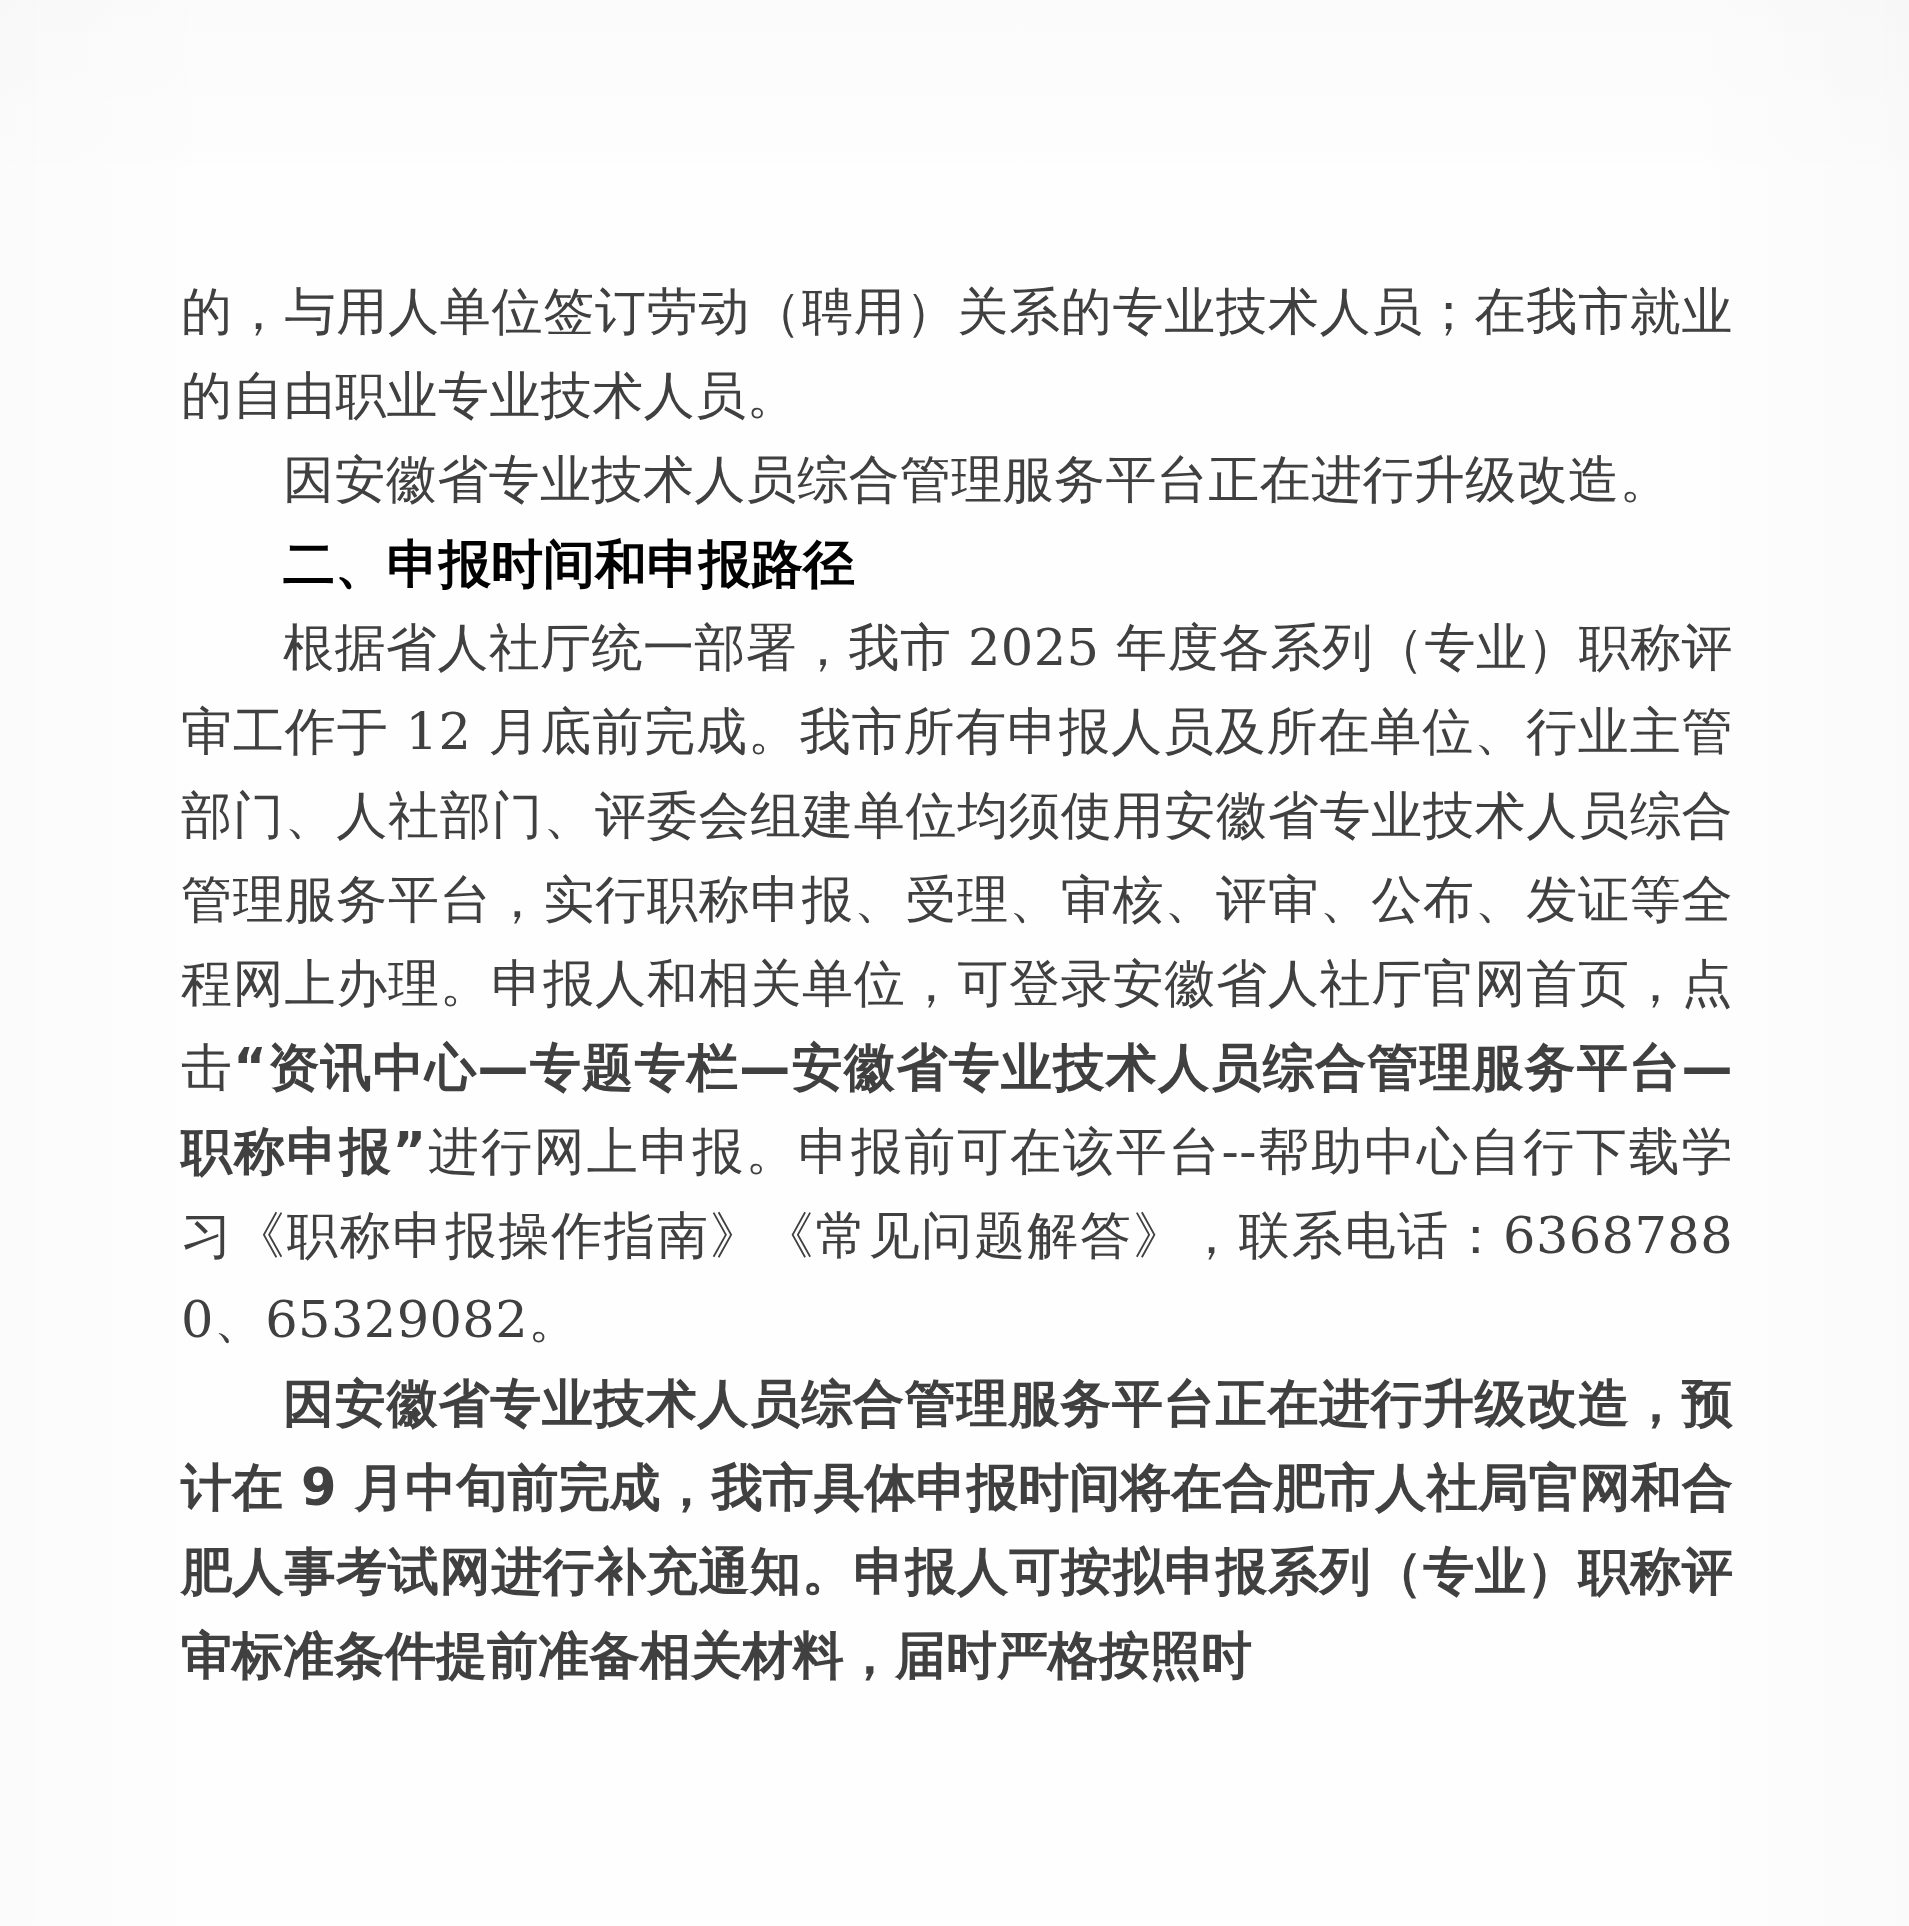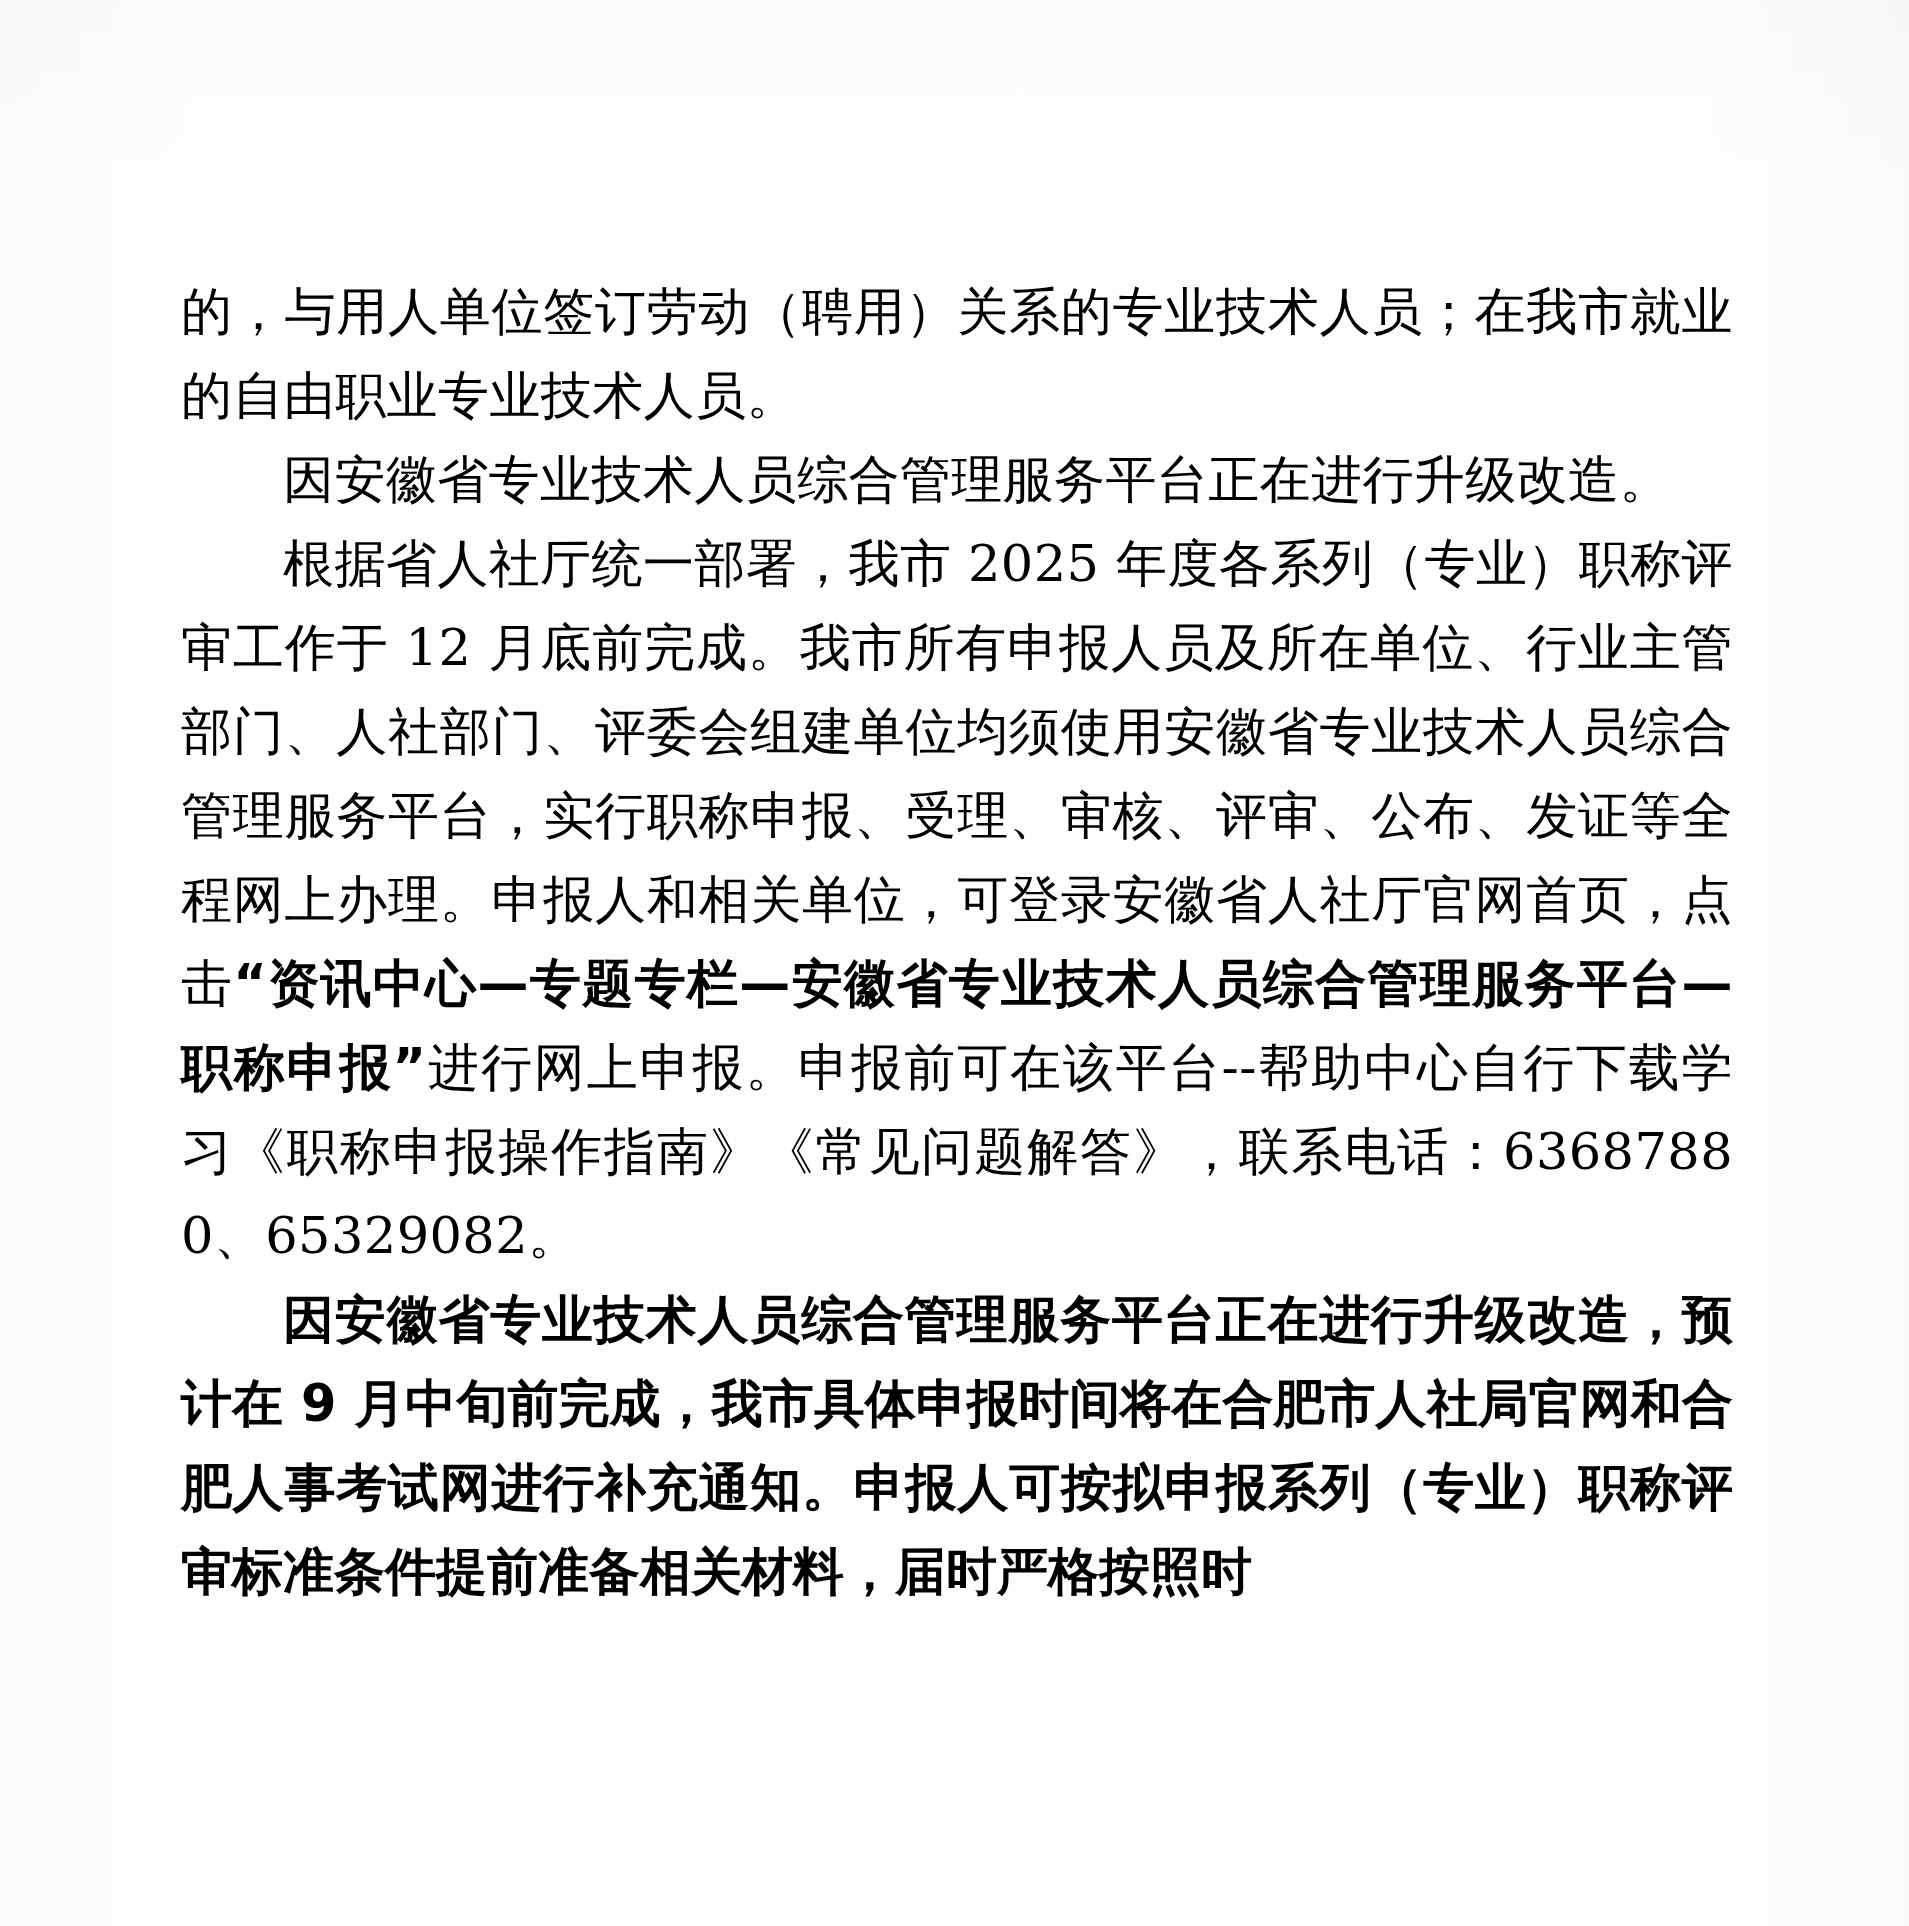--- a/index.html
+++ b/index.html
@@ -38,21 +38,21 @@
   }
   p.para {
     margin: 0;
     font-size: 51px;
     line-height: 84px;
     letter-spacing: 0.4px;
     text-align: justify;
     text-align-last: left;
     text-justify: inter-character;
     font-weight: 400;
-    color: #000000;
+    color: #404040;
     white-space: normal;
     word-break: break-all;
     text-indent: 0;
   }
   p.indent {
     text-indent: 102px;
   }
   p.bold, .bold {
     font-weight: 700;
     font-family: "DejaVu Sans", "Liberation Sans", sans-serif;
@@ -77,20 +77,21 @@
 
 <div id="page">
   <div class="body-area">
 
     <p class="para">的，与用人单位签订劳动（聘用）关系的专业技术人员；在我市就业的自由职业专业技术人员。</p>
 
 
 
     <p class="para indent">因安徽省专业技术人员综合管理服务平台正在进行升级改造。</p>
 
+    <p class="heading">二、申报时间和申报路径</p>
 
     <p class="para indent">
       <span>根据省人社厅统一部署，我市 2025 年度各系列（专业）职称评审工作于 12 月底前完成。我市所有申报人员及所在单位、行业主管部门、人社部门、评委会组建单位均须使用安徽省专业技术人员综合管理服务平台，实行职称申报、受理、审核、评审、公布、发证等全程网上办理。申报人和相关单位，可登录安徽省人社厅官网首页，点击</span><span class="emph">“资讯中心—专题专栏—安徽省专业技术人员综合管理服务平台—职称申报”</span><span>进行网上申报。申报前可在该平台--帮助中心自行下载学习《职称申报操作指南》《常见问题解答》，联系电话：63687880、65329082。</span>
     </p>
 
     <p class="para indent bold">因安徽省专业技术人员综合管理服务平台正在进行升级改造，预计在 9 月中旬前完成，我市具体申报时间将在合肥市人社局官网和合肥人事考试网进行补充通知。申报人可按拟申报系列（专业）职称评审标准条件提前准备相关材料，届时严格按照时</p>
 
   </div>
 </div>
 

